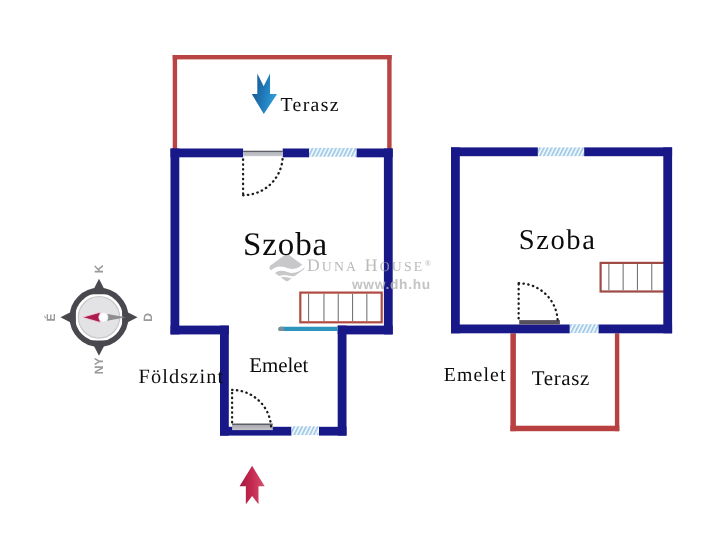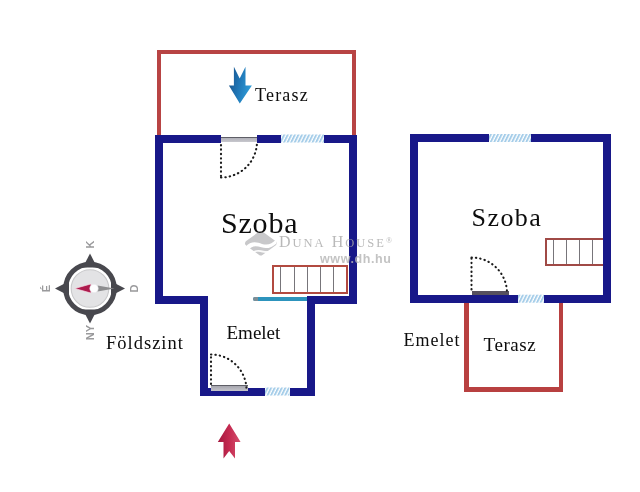--- a/index.html
+++ b/index.html
@@ -143,18 +143,18 @@
   <div style="position:absolute;z-index:7;left:279px;top:233.5px;color:rgba(168,168,168,0.8);font-family:'Liberation Serif',serif;
        letter-spacing:2px;white-space:nowrap;line-height:1;">
     <span style="font-size:16px;">D</span><span style="font-size:12.5px;">UNA</span><span style="font-size:16px;"> H</span><span style="font-size:12.5px;">OUSE</span><span style="font-size:8px;vertical-align:4px;">®</span>
   </div>
   <div style="position:absolute;z-index:7;left:292px;top:253px;color:rgba(182,182,182,0.82);font-family:'Liberation Sans',sans-serif;
        font-weight:bold;font-size:12.5px;letter-spacing:0.6px;line-height:1;margin-left:28px;">www.dh.hu</div>
 
   <div class="lbl" style="left:255px;top:86.2px;font-size:18px;letter-spacing:1.2px;">Terasz</div>
   <div class="lbl" style="left:221px;top:207.9px;font-size:30px;letter-spacing:0.8px;">Szoba</div>
   <div class="lbl" style="left:226.5px;top:322.6px;font-size:19px;">Emelet</div>
-  <div class="lbl" style="left:106px;top:334px;font-size:18.5px;letter-spacing:1px;text-align:center;">Földszint</div>
+  <div class="lbl" style="left:126px;top:334px;font-size:18.5px;letter-spacing:1px;text-align:center;">Földszint</div>
   <div class="lbl" style="left:471.5px;top:205px;font-size:26px;letter-spacing:1.45px;">Szoba</div>
   <div class="lbl" style="left:403.5px;top:330.9px;font-size:18px;letter-spacing:1px;">Emelet</div>
   <div class="lbl" style="left:483.5px;top:335.3px;font-size:19px;letter-spacing:0.6px;">Terasz</div>
 
 </div>
 
 </body></html>

